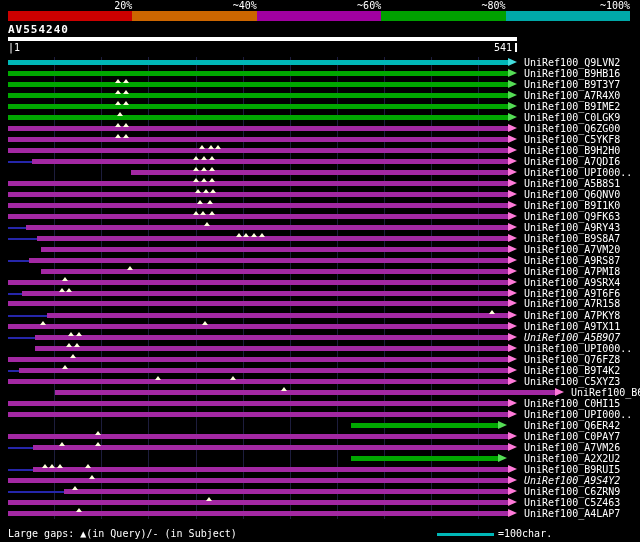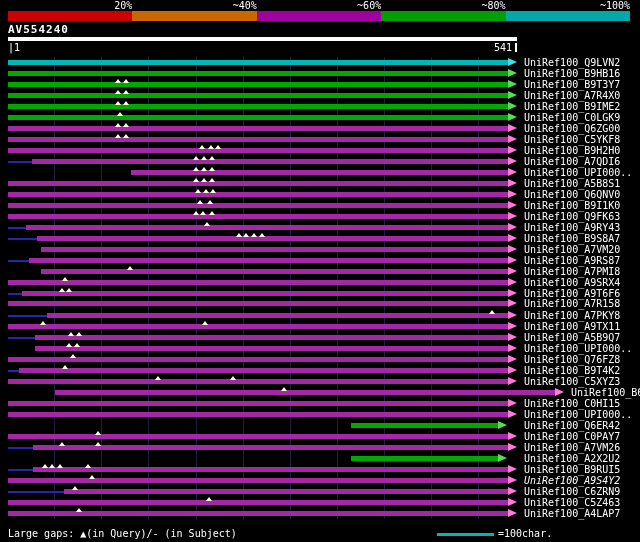--- a/index.html
+++ b/index.html
@@ -229,21 +229,21 @@
         <div class="gapmark" style="left: 488.55px; border-bottom-color: rgb(255, 255, 221);"></div>
         <div class="rlabel">UniRef100_A7PKY8</div>
       </div>
       <div class="row" style="top: 321px;">
         <div class="bar" style="left: 8px; width: 500px; background: rgb(163, 40, 163);"></div>
         <div class="arrow" style="left: 508px; border-left: 9px solid rgb(255, 122, 217);"></div>
         <div class="gapmark" style="left: 39.8759px; border-bottom-color: rgb(255, 255, 221);"></div>
         <div class="gapmark" style="left: 202.002px; border-bottom-color: rgb(255, 255, 221);"></div>
         <div class="rlabel">UniRef100_A9TX11</div>
       </div>
-      <div class="row" style="top: 332px;">
+      <div class="row" style="top: 332px; font-style: italic;">
         <div class="rline" style="left: 8px; width: 27.3352px; background: rgb(38, 38, 170);"></div>
         <div class="bar" style="left: 35.3352px; width: 472.665px; background: rgb(163, 40, 163);"></div>
         <div class="arrow" style="left: 508px; border-left: 9px solid rgb(255, 122, 217);"></div>
         <div class="gapmark" style="left: 68.1537px; border-bottom-color: rgb(255, 255, 221);"></div>
         <div class="gapmark" style="left: 75.6944px; border-bottom-color: rgb(255, 255, 221);"></div>
         <div class="rlabel">UniRef100_A5B9Q7</div>
       </div>
       <div class="row" style="top: 343px;">
         <div class="bar" style="left: 35.3352px; width: 472.665px; background: rgb(163, 40, 163);"></div>
         <div class="arrow" style="left: 508px; border-left: 9px solid rgb(255, 122, 217);"></div>

